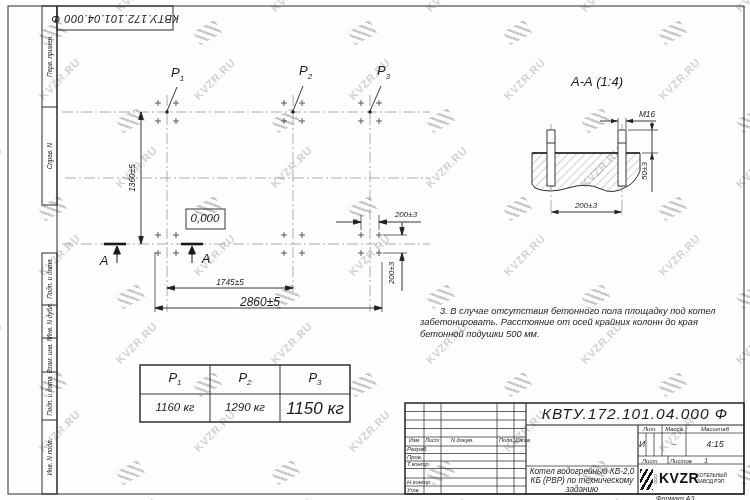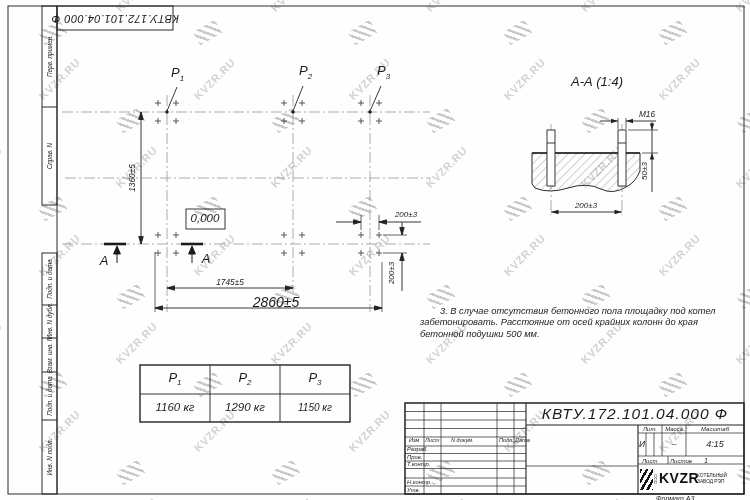--- a/index.html
+++ b/index.html
@@ -263,44 +263,45 @@
     <div class="ml" style="top:457px">Инв. N подл.</div>
 
     <div class="t" style="left:171px;top:66px;font-size:13px"><span>P</span><sub>1</sub></div>
     <div class="t" style="left:299px;top:64px;font-size:13px"><span>P</span><sub>2</sub></div>
     <div class="t" style="left:377px;top:64px;font-size:13px"><span>P</span><sub>3</sub></div>
 
     <div class="t ctr" style="left:205px;top:219px;font-size:11.5px">0,000</div>
 
     <div class="t rot90" style="left:132px;top:178px;font-size:8.3px">1360±5</div>
     <div class="t ctr" style="left:230px;top:282px;font-size:8.3px">1745±5</div>
-    <div class="t ctr" style="left:276px;top:302px;font-size:14px">2860±5</div>
+    <div class="t ctr" style="left:260px;top:302px;font-size:12px">2860±5</div>
     <div class="t ctr" style="left:406px;top:215px;font-size:8px">200±3</div>
     <div class="t rot90" style="left:392px;top:273px;font-size:8px">200±3</div>
 
     <div class="t ctr" style="left:104px;top:260px;font-size:13px">А</div>
     <div class="t ctr" style="left:206px;top:258px;font-size:13px">А</div>
 
     <div class="t ctr" style="left:597px;top:81px;font-size:13px">А-А (1:4)</div>
     <div class="t ctr" style="left:647px;top:114px;font-size:8.3px">М16</div>
     <div class="t rot90" style="left:645px;top:171px;font-size:8px">50±3</div>
     <div class="t ctr" style="left:586px;top:206px;font-size:8px">200±3</div>
 
     <div class="notes">
       <p>3. В случае отсутствия бетонного пола площадку под котел забетонировать. Расстояние от осей крайних колонн до края бетонной подушки 500 мм.</p>
     </div>
 
     <div class="t ctr ltable-head" style="left:175px;top:379px"><span>P</span><sub>1</sub></div>
     <div class="t ctr ltable-head" style="left:245px;top:379px"><span>P</span><sub>2</sub></div>
     <div class="t ctr ltable-head" style="left:315px;top:379px"><span>P</span><sub>3</sub></div>
     <div class="t ctr" style="left:175px;top:408px;font-size:11.5px">1160 кг</div>
     <div class="t ctr" style="left:245px;top:408px;font-size:11.5px">1290 кг</div>
-    <div class="t ctr" style="left:315px;top:408px;font-size:10px">1150 кг</div>
+    <div class="t ctr" style="left:315px;top:408px;font-size:17px">1150 кг</div>
 
     <div class="t ctr" style="left:635px;top:414px;font-size:15.5px;letter-spacing:1px">КВТУ.172.101.04.000  Ф</div>
+    <div class="t" style="left:526px;top:467px;width:112px;text-align:center;font-size:8.2px;line-height:9px;white-space:normal">Котел водогрейный КВ-2,0 КБ (РВР) по техническому заданию</div>
 
     <div class="t" style="left:409px;top:438px;font-size:5.6px">Изм</div>
     <div class="t" style="left:425px;top:438px;font-size:5.6px">Лист</div>
     <div class="t" style="left:451px;top:438px;font-size:5.6px">N докум.</div>
     <div class="t" style="left:499px;top:438px;font-size:5.6px">Подп.</div>
     <div class="t" style="left:515px;top:438px;font-size:5.6px">Дата</div>
 
     <div class="t" style="left:407px;top:447px;font-size:5.8px">Разраб.</div>
     <div class="t" style="left:407px;top:455px;font-size:5.8px">Пров.</div>
     <div class="t" style="left:407px;top:462px;font-size:5.8px">Т.контр.</div>

